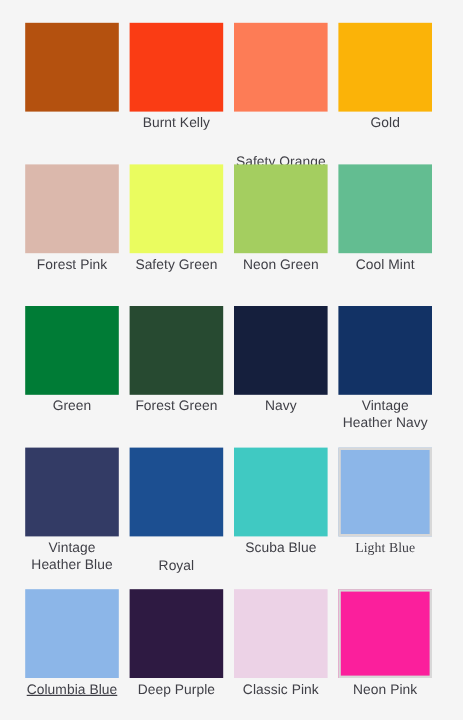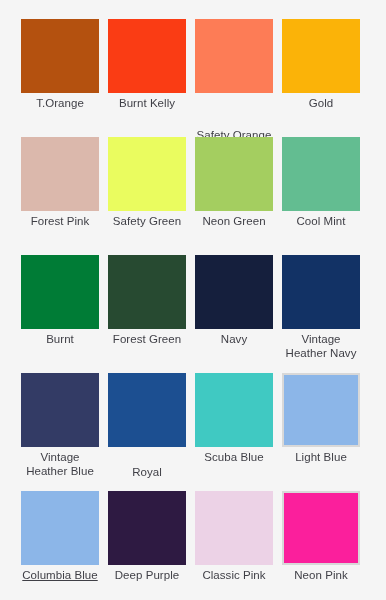--- a/index.html
+++ b/index.html
@@ -51,21 +51,20 @@
     letter-spacing: 0.05px;
     white-space: pre-line;
   }
 </style>
 </head>
 <body>
 
 <div id="swatch-grid" style="background: rgb(245, 245, 245);">
     <div class="swatch-cell">
       <div class="swatch-chip" style="background: rgb(180, 81, 15);"></div>
-      <div class="swatch-label" style="color: rgb(63, 63, 70);">T.Orange</div>
     </div>
     <div class="swatch-cell">
       <div class="swatch-chip" style="background: rgb(250, 60, 20);"></div>
       <div class="swatch-label" style="color: rgb(63, 63, 70);">Burnt Kelly</div>
     </div>
     <div class="swatch-cell">
       <div class="swatch-chip" style="background: rgb(253, 124, 86);"></div>
       <div class="swatch-label" style="color: rgb(63, 63, 70); margin-top: 36px;">Safety Orange</div>
     </div>
     <div class="swatch-cell">
@@ -83,21 +82,21 @@
     <div class="swatch-cell">
       <div class="swatch-chip" style="background: rgb(164, 206, 96);"></div>
       <div class="swatch-label" style="color: rgb(63, 63, 70);">Neon Green</div>
     </div>
     <div class="swatch-cell">
       <div class="swatch-chip" style="background: rgb(99, 189, 145);"></div>
       <div class="swatch-label" style="color: rgb(63, 63, 70);">Cool Mint</div>
     </div>
     <div class="swatch-cell">
       <div class="swatch-chip" style="background: rgb(0, 124, 54);"></div>
-      <div class="swatch-label" style="color: rgb(63, 63, 70);">Burnt</div>
+      <div class="swatch-label" style="color: rgb(63, 63, 70);">Green</div>
     </div>
     <div class="swatch-cell">
       <div class="swatch-chip" style="background: rgb(39, 74, 49);"></div>
       <div class="swatch-label" style="color: rgb(63, 63, 70);">Forest Green</div>
     </div>
     <div class="swatch-cell">
       <div class="swatch-chip" style="background: rgb(21, 31, 61);"></div>
       <div class="swatch-label" style="color: rgb(63, 63, 70);">Navy</div>
     </div>
     <div class="swatch-cell">
@@ -113,21 +112,21 @@
     <div class="swatch-cell">
       <div class="swatch-chip" style="background: rgb(28, 79, 145);"></div>
       <div class="swatch-label" style="color: rgb(63, 63, 70); margin-top: 19px;">Royal</div>
     </div>
     <div class="swatch-cell">
       <div class="swatch-chip" style="background: rgb(64, 201, 194);"></div>
       <div class="swatch-label" style="color: rgb(63, 63, 70);">Scuba Blue</div>
     </div>
     <div class="swatch-cell">
       <div class="swatch-chip bordered" style="background: rgb(140, 182, 232); border-color: rgb(216, 216, 216);"></div>
-      <div class="swatch-label" style="color: rgb(63, 63, 70);">Light Blue</div>
+      <div class="swatch-label" style="color: rgb(63, 63, 70); font-family: Liberation Serif, serif;">Light Blue</div>
     </div>
     <div class="swatch-cell">
       <div class="swatch-chip" style="background: rgb(140, 182, 232);"></div>
       <div class="swatch-label" style="color: rgb(63, 63, 70); text-decoration: underline;">Columbia Blue</div>
     </div>
     <div class="swatch-cell">
       <div class="swatch-chip" style="background: rgb(46, 26, 66);"></div>
       <div class="swatch-label" style="color: rgb(63, 63, 70);">Deep Purple</div>
     </div>
     <div class="swatch-cell">

